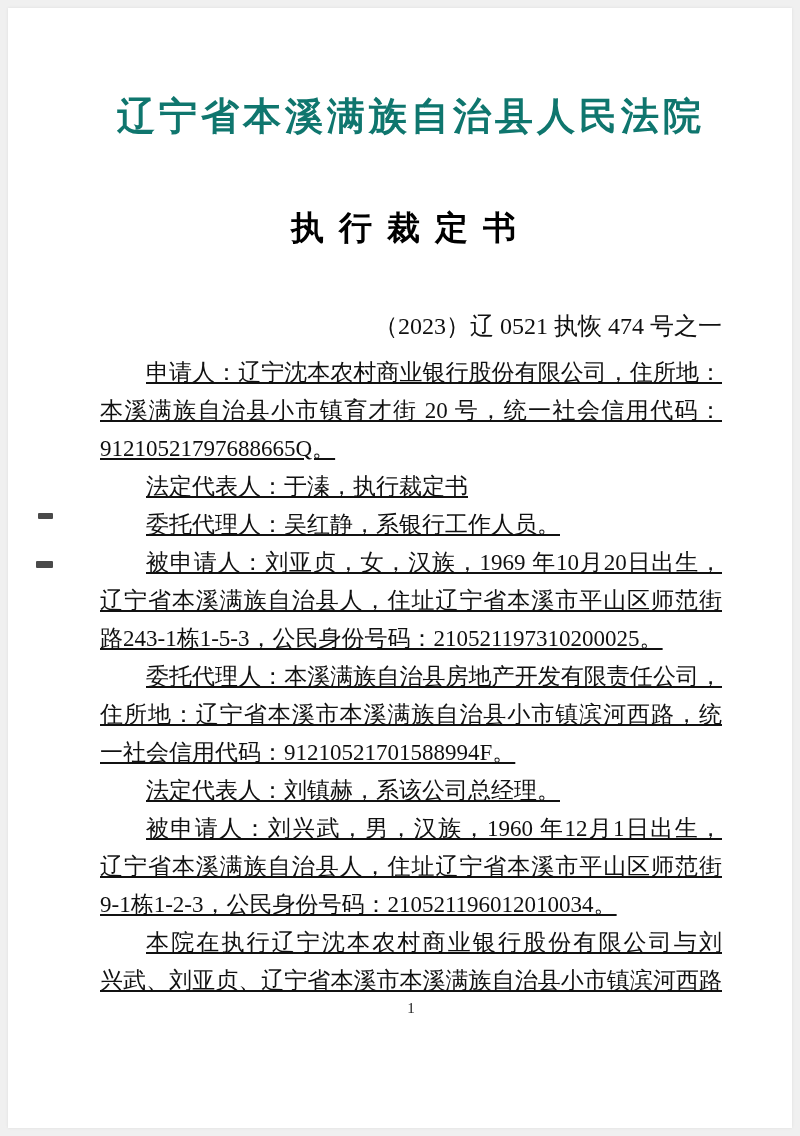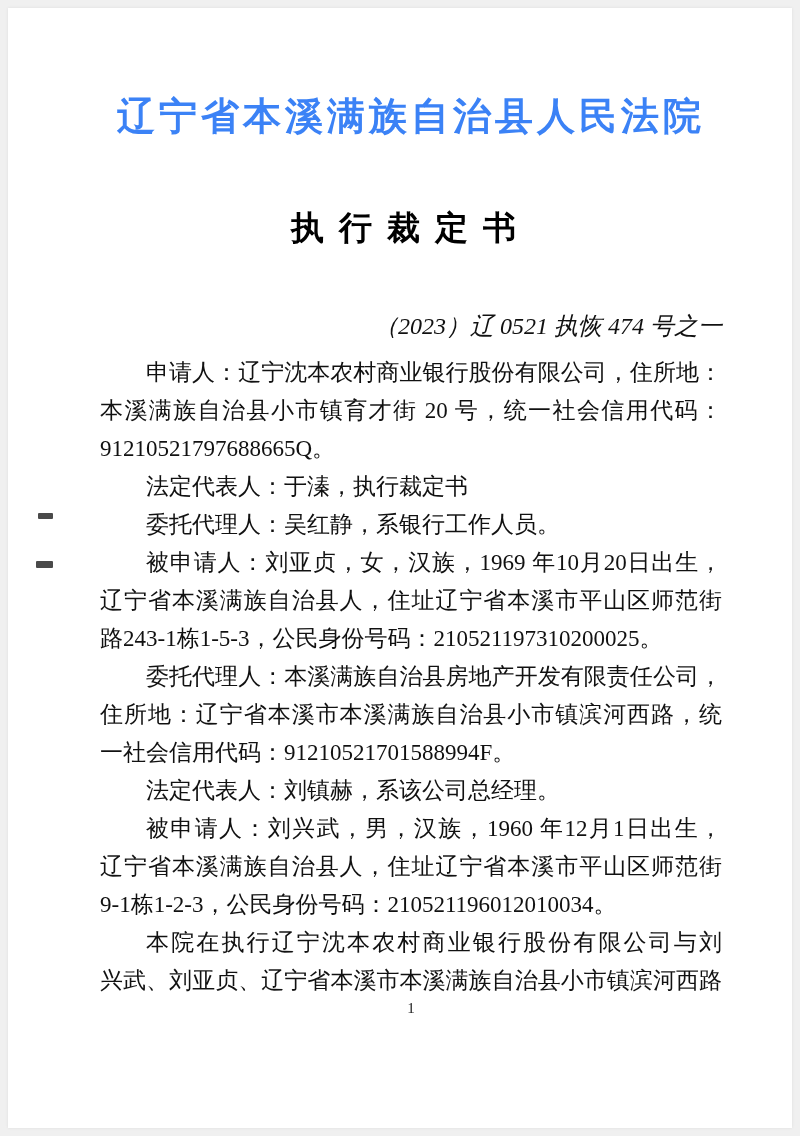--- a/index.html
+++ b/index.html
@@ -29,43 +29,43 @@
     padding-left: 92px;
     padding-right: 70px;
   }
   .court-name {
     padding-top: 82px;
     font-size: 38px;
     line-height: 52px;
     font-weight: 700;
     letter-spacing: 4px;
     text-align: center;
-    color: #3b82f6;
+    color: #0f766e;
     white-space: nowrap;
   }
   .doc-title {
     margin-top: 60px;
     font-size: 33px;
     line-height: 52px;
     font-weight: 700;
     letter-spacing: 15px;
     text-align: center;
     color: #000000;
     white-space: nowrap;
   }
   .case-number {
     margin-top: 56px;
     font-size: 24px;
     line-height: 32px;
     text-align: right;
     white-space: nowrap;
-    font-style: italic;
   }
   .body-text {
     margin-top: 12px;
+    text-decoration: underline;
   }
   .doc-line {
     font-size: 23px;
     line-height: 38px;
     height: 38px;
     white-space: nowrap;
     text-align: left;
   }
   .doc-line.full {
     white-space: normal;

